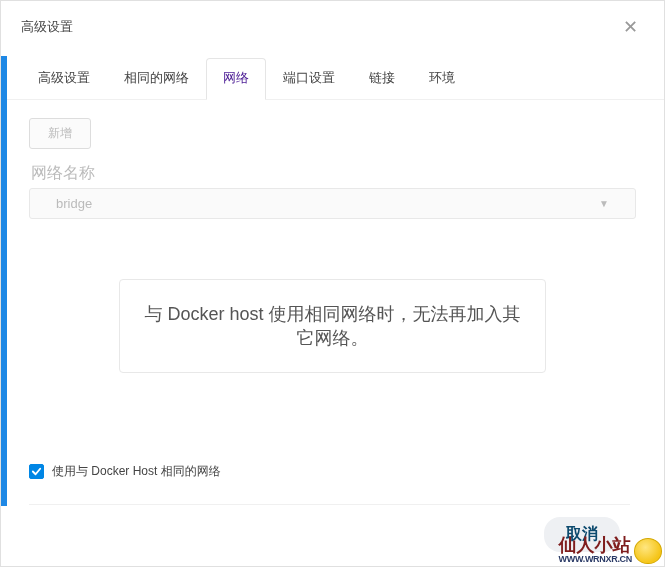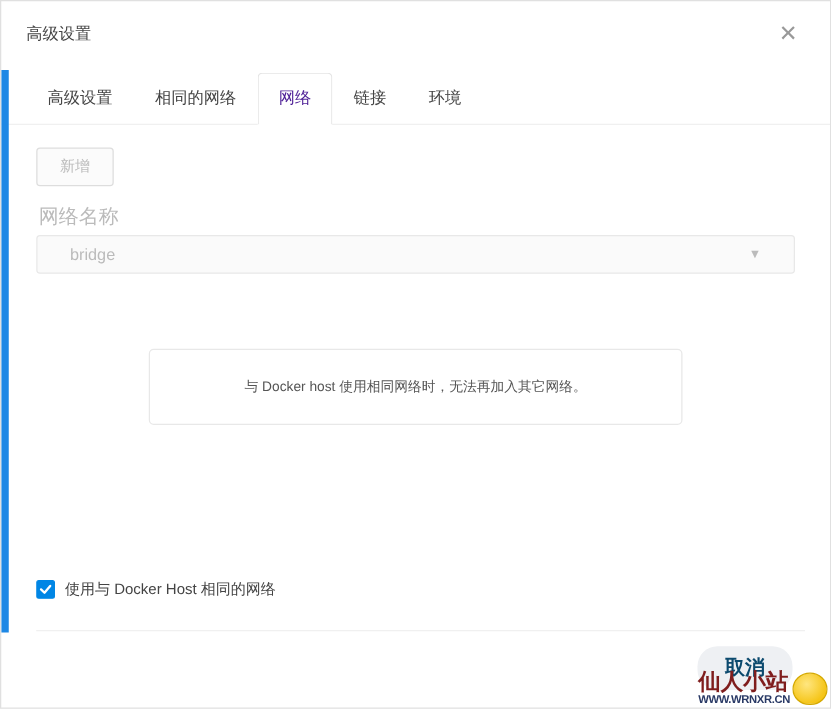--- a/index.html
+++ b/index.html
@@ -94,28 +94,28 @@
     color: #bbb;
     font-size: 10px;
   }
   .info-box {
     margin: 60px auto 0 auto;
     width: 427px;
     border: 1px solid #e8e8e8;
     border-radius: 4px;
     padding: 22px 20px;
     text-align: center;
-    font-size: 11px;
+    font-size: 18px;
     color: #555;
   }
   .footer {
     position: absolute;
     bottom: 0;
     left: 0;
-    right: 0;
+    right: 14px;
     padding: 14px 20px 14px 28px;
   }
   .checkbox-row {
     display: flex;
     align-items: center;
     gap: 8px;
     margin-bottom: 24px;
   }
   .chk {
     width: 15px;
@@ -201,20 +201,21 @@
 
 <div class="header">
   <div class="header-title">高级设置</div>
   <div class="close-btn">✕</div>
 </div>
 
 <div class="tabs">
   <div class="tab">高级设置</div>
   <div class="tab">相同的网络</div>
   <div class="tab active">网络</div>
+  <div class="tab">端口设置</div>
   <div class="tab">链接</div>
   <div class="tab">环境</div>
 </div>
 
 <div class="content">
   <div class="btn-row">
     <button class="btn">新增</button>
   </div>
 
   <div class="field-label">网络名称</div>

